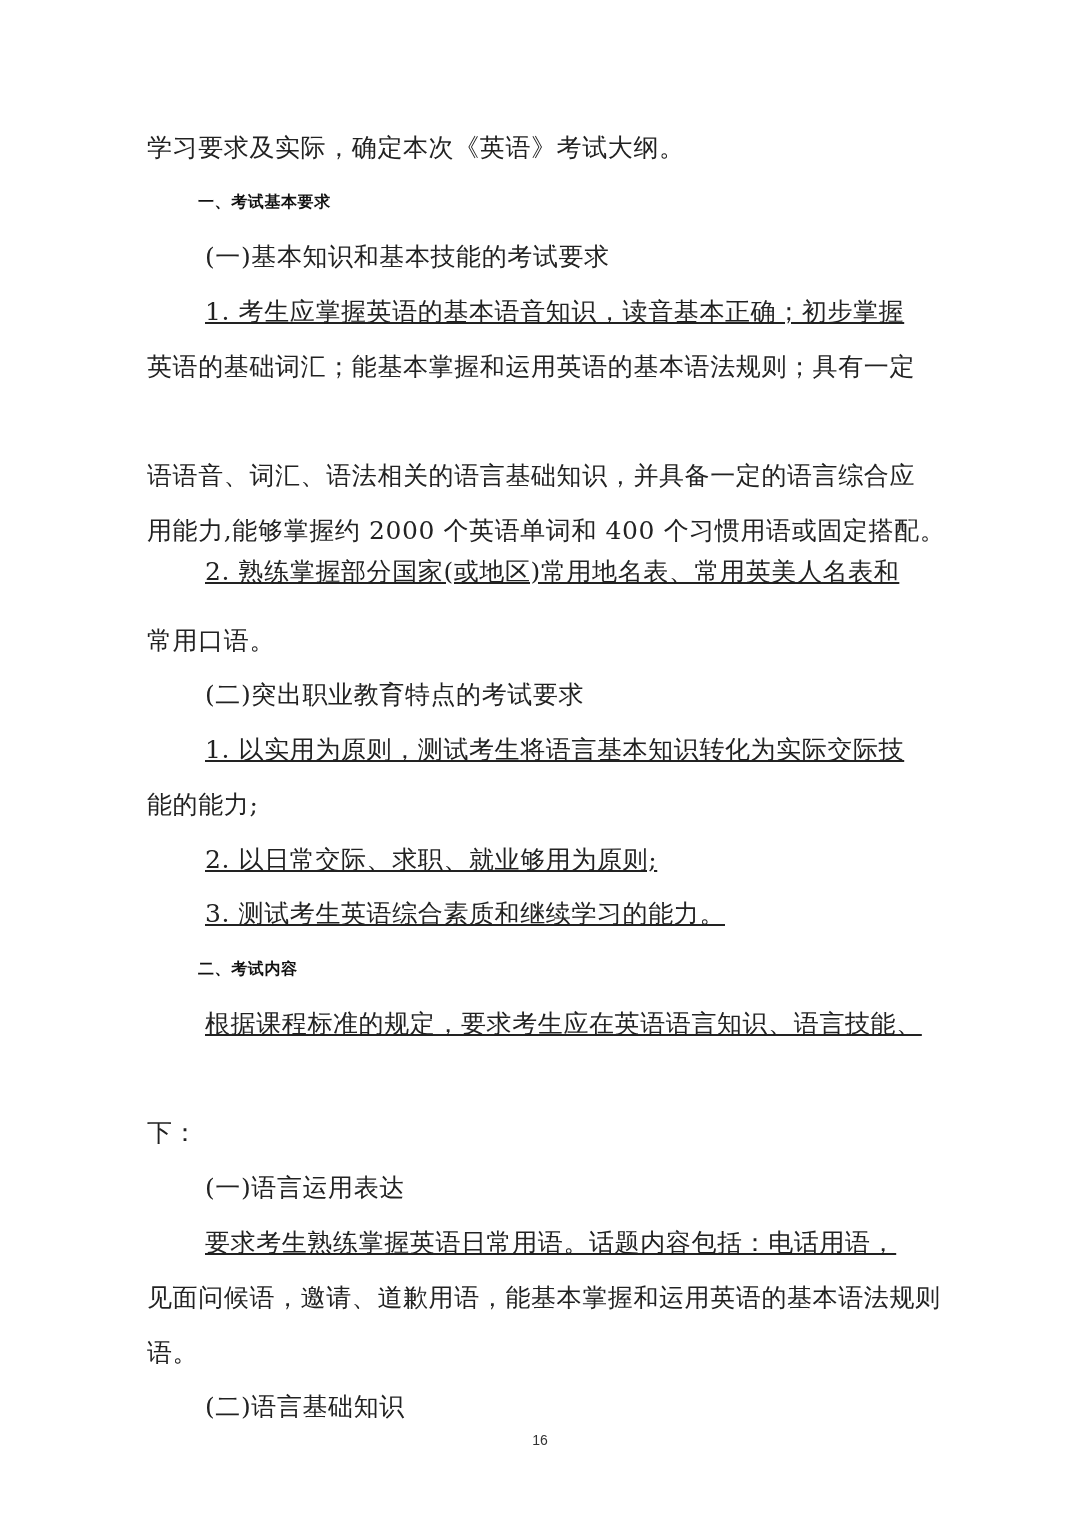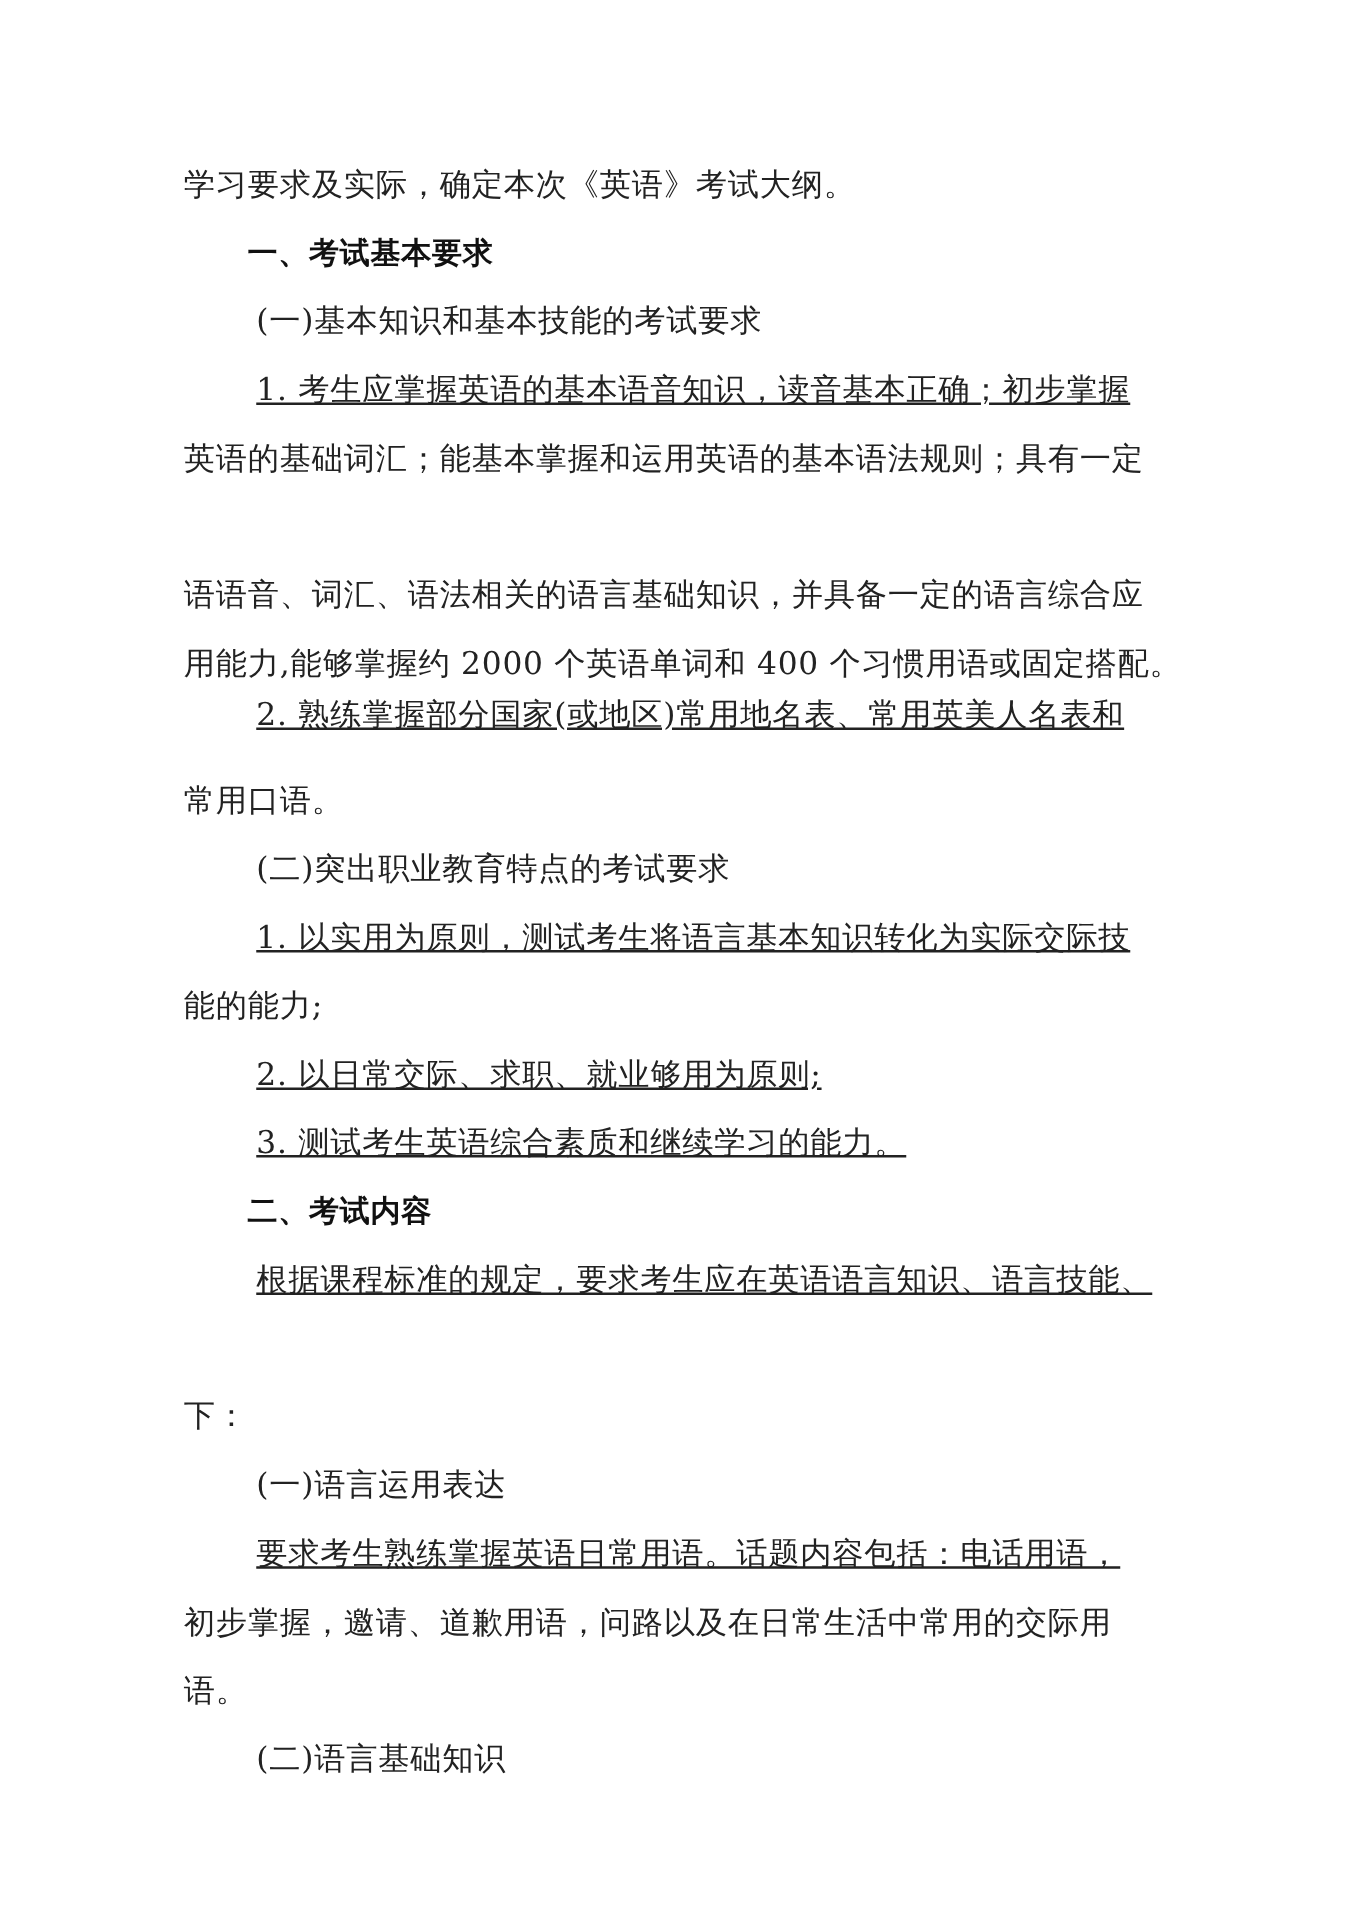--- a/index.html
+++ b/index.html
@@ -28,21 +28,21 @@
       font-size: 25px;
       line-height: 30px;
       white-space: nowrap;
       letter-spacing: 0.6px;
       color: #222222;
     }
     .indent { left: 205px; text-decoration: underline; }
     .heading {
       font-family: "DejaVu Sans", "Liberation Sans", sans-serif;
       font-weight: bold;
-      font-size: 24px;
+      font-size: 16px;
       color: #111111;
       left: 198px;
     }
     .sub { left: 205px; }
     .page-number {
       position: absolute;
       left: 0;
       width: 1080px;
       top: 1432px;
       text-align: center;
@@ -67,17 +67,18 @@
   <div class="line sub" style="top:680px;">(二)突出职业教育特点的考试要求</div>
   <div class="line indent" style="top:735px;">1. 以实用为原则，测试考生将语言基本知识转化为实际交际技</div>
   <div class="line" style="top:790px;">能的能力;</div>
   <div class="line indent" style="top:845px;">2. 以日常交际、求职、就业够用为原则;</div>
   <div class="line indent" style="top:899px;">3. 测试考生英语综合素质和继续学习的能力。</div>
   <div class="line heading" style="top:954px;">二、考试内容</div>
   <div class="line indent" style="top:1009px;">根据课程标准的规定，要求考生应在英语语言知识、语言技能、</div>
   <div class="line" style="top:1118px;">下：</div>
   <div class="line sub" style="top:1173px;">(一)语言运用表达</div>
   <div class="line indent" style="top:1228px;">要求考生熟练掌握英语日常用语。话题内容包括：电话用语，</div>
-  <div class="line" style="top:1283px;">初步掌握，邀请、道歉用语，问路以及在日常生活中常用的交际用</div>
+  <div class="line" style="top:1283px;">见面问候语，邀请、道歉用语，能基本掌握和运用英语的基本语法规则</div>
   <div class="line" style="top:1338px;">语。</div>
   <div class="line sub" style="top:1392px;">(二)语言基础知识</div>
 
+  <div class="page-number">16</div>
 </div>
 
 </body></html>

